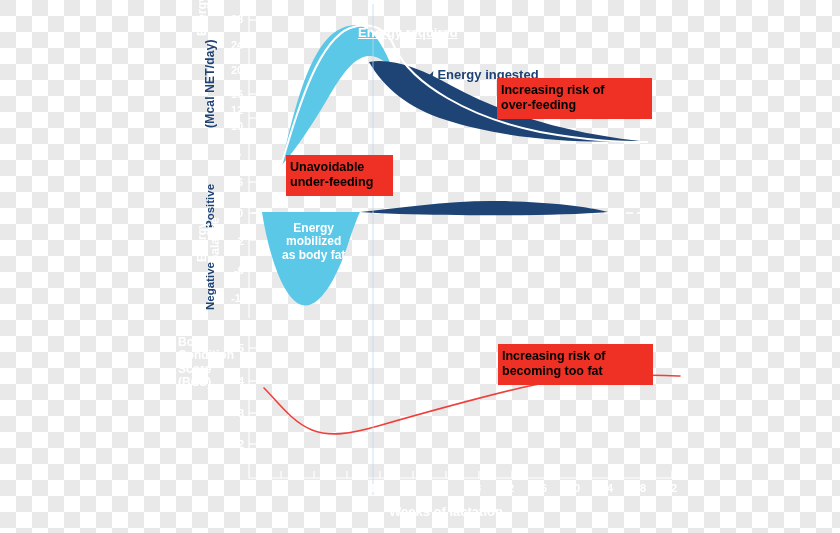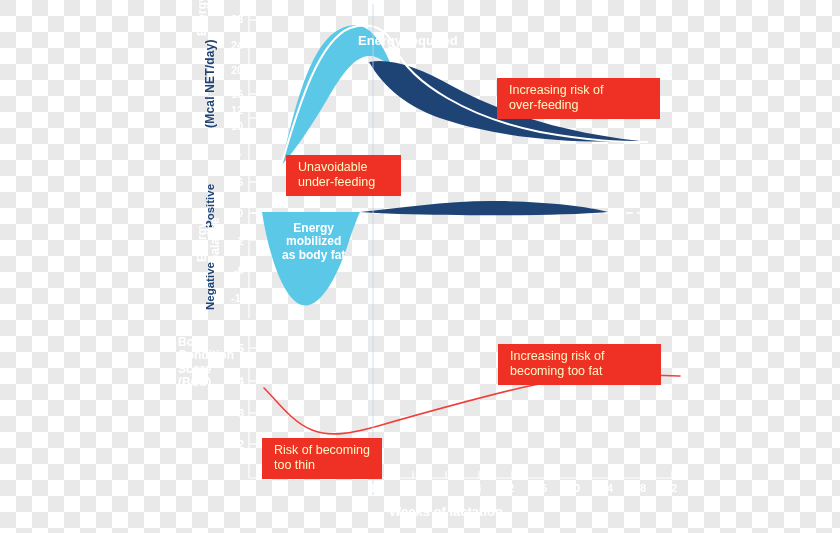--- a/index.html
+++ b/index.html
@@ -14,23 +14,23 @@
   .stage{position:absolute;inset:0;}
   svg.figure{position:absolute;left:0;top:0;width:840px;height:533px;}
 
   
   .lbl{position:absolute;white-space:pre;line-height:1.12;}
   .navy{color:#1e4375;font-weight:bold;}
   .white{color:#ffffff;font-weight:bold;}
   .tick{color:#ffffff;font-weight:bold;font-size:11px;}
 
   .redbox{
-    position:absolute;background:#ee3124;color:#fef9c3;
-    font-weight:normal;font-size:12.5px;line-height:1.2;
-    padding:5px 8px 6px 12px;white-space:pre;
+    position:absolute;background:#ee3124;color:#000000;
+    font-weight:bold;font-size:12.5px;line-height:1.2;
+    padding:5px 8px 6px 4px;white-space:pre;
   }
 
   .rot{transform-origin:0 0;transform:rotate(-90deg);}
 
   .arrowglyph{
     display:inline-block;width:0;height:0;vertical-align:2px;
     border-left:5px solid transparent;
     border-bottom:6px solid #1e4375;
     margin-right:4px;
     transform:skewX(-8deg);
@@ -139,22 +139,25 @@
   <div class="lbl navy rot" style="left:204px;top:128px;font-size:12px;letter-spacing:.2px;">(Mcal NET/day)</div>
 
   <div class="lbl tick" style="left:231px;top:13px;">28</div>
   <div class="lbl tick" style="left:231px;top:39px;">24</div>
   <div class="lbl tick" style="left:231px;top:64px;">20</div>
   <div class="lbl tick" style="left:231px;top:88px;">16</div>
   <div class="lbl tick" style="left:231px;top:104px;">12</div>
   <div class="lbl tick" style="left:231px;top:120px;">10</div>
   <div class="lbl tick" style="left:235px;top:147px;">4</div>
 
-  <div class="lbl white" style="left:358px;top:34px;font-size:13px;">Energy required</div>
-
+  <div class="lbl white" style="left:358px;top:26px;font-size:13px;text-decoration:underline;">Energy required</div>
+
+  <div class="lbl navy" style="left:414px;top:53px;font-size:13px;">
+    <span class="arrowglyph"></span><span>Energy ingested</span>
+  </div>
 
   <div class="redbox" style="left:263px;top:155px;width:95px;margin-left:23px;">Unavoidable
 under-feeding</div>
 
   <div class="redbox" style="left:497px;top:78px;width:143px;">Increasing risk of
 over-feeding</div>
 
   <div class="lbl navy rot" style="left:204px;top:228px;font-size:11.5px;">Positive</div>
 
   <div class="lbl white rot" style="left:196px;top:262px;font-size:12px;">Energy
@@ -180,22 +183,20 @@
 (BCS)</div>
 
   <div class="lbl tick" style="left:238px;top:342px;">5</div>
   <div class="lbl tick" style="left:238px;top:375px;">4</div>
   <div class="lbl tick" style="left:238px;top:407px;">3</div>
   <div class="lbl tick" style="left:238px;top:438px;">2</div>
 
   <div class="redbox" style="left:498px;top:344px;width:143px;">Increasing risk of
 becoming too fat</div>
 
-  <div class="redbox" style="left:262px;top:438px;width:100px;">Risk of becoming
-too thin</div>
 
   <div class="lbl white" style="left:274px;top:482px;font-size:11px;">4</div>
   <div class="lbl white" style="left:307px;top:482px;font-size:11px;">8</div>
   <div class="lbl white" style="left:337px;top:482px;font-size:11px;">12</div>
   <div class="lbl white" style="left:370px;top:482px;font-size:11px;">16</div>
   <div class="lbl white" style="left:403px;top:482px;font-size:11px;">20</div>
   <div class="lbl white" style="left:436px;top:482px;font-size:11px;">24</div>
   <div class="lbl white" style="left:469px;top:482px;font-size:11px;">28</div>
   <div class="lbl white" style="left:502px;top:482px;font-size:11px;">32</div>
   <div class="lbl white" style="left:535px;top:482px;font-size:11px;">36</div>

